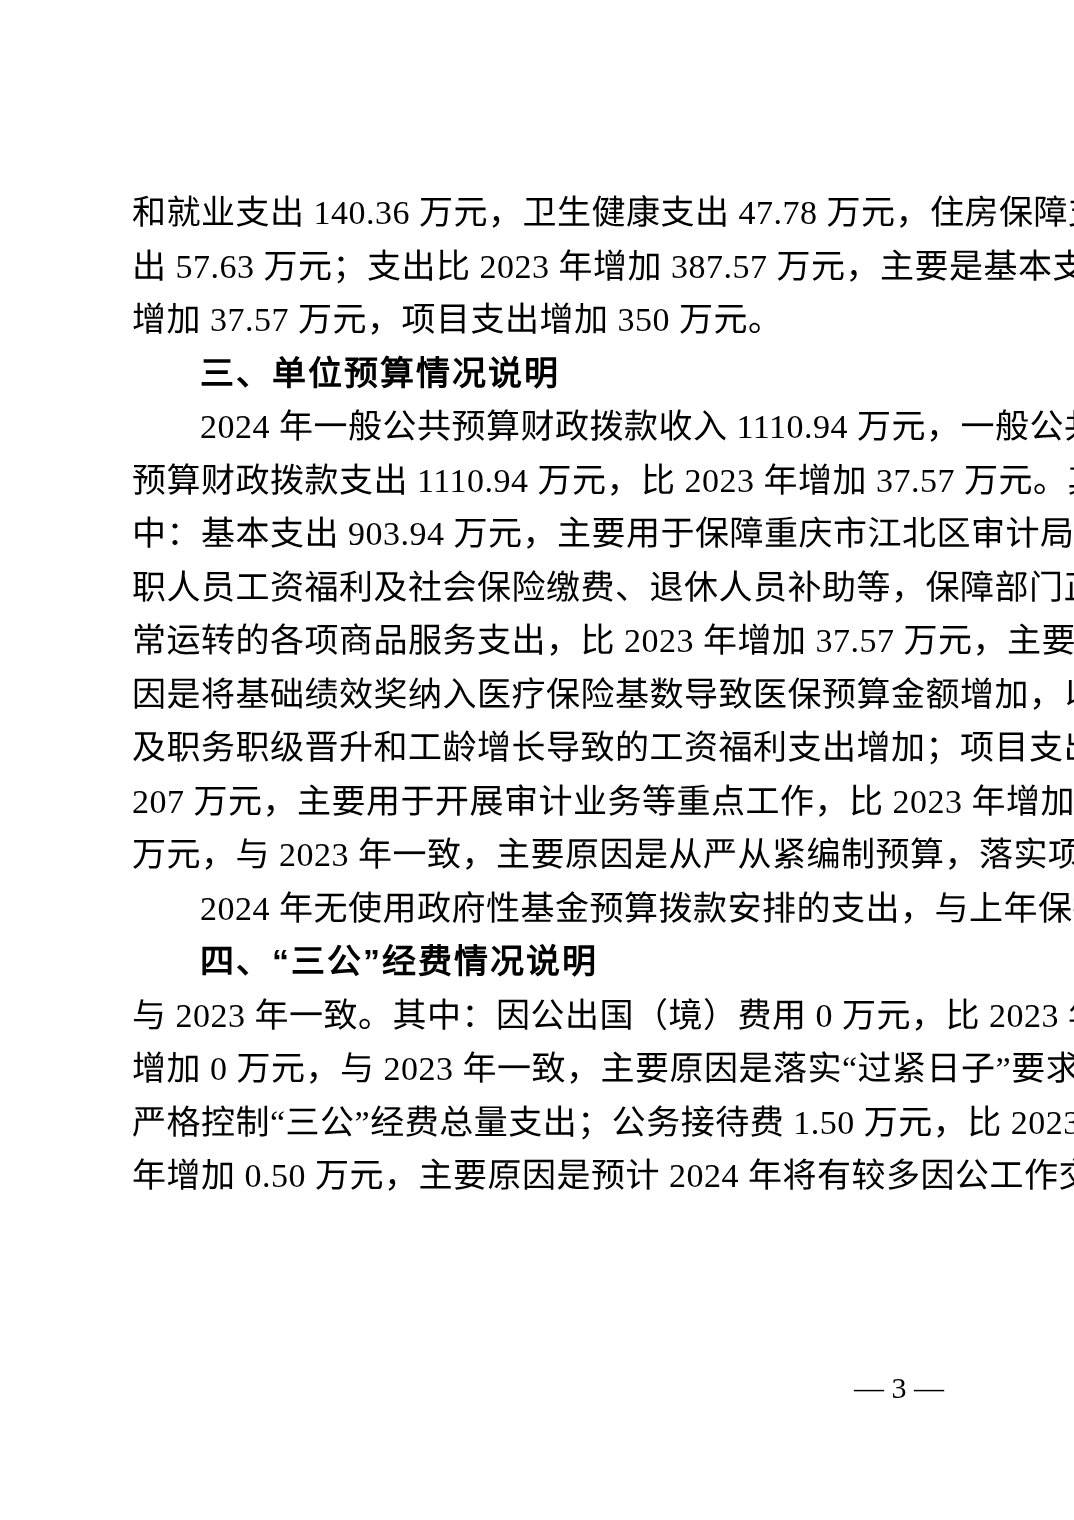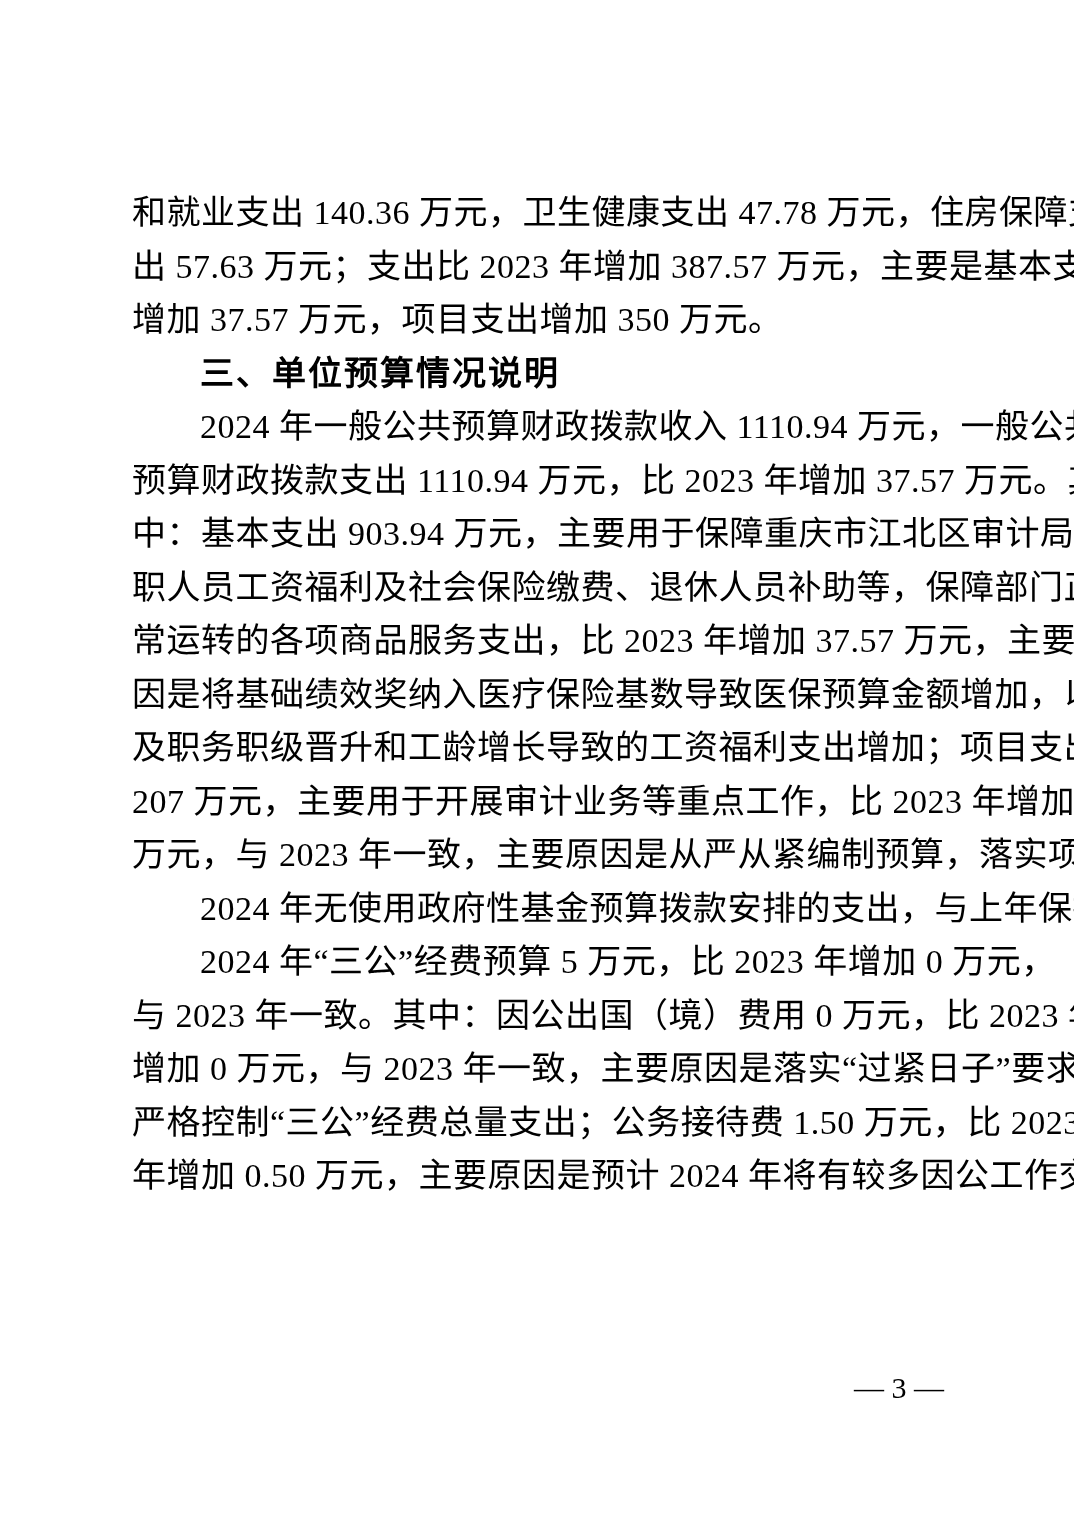--- a/index.html
+++ b/index.html
@@ -77,22 +77,24 @@
         <div class="line">职人员工资福利及社会保险缴费、退休人员补助等，保障部门正</div>
         <div class="line">常运转的各项商品服务支出，比 2023 年增加 37.57 万元，主要原</div>
         <div class="line">因是将基础绩效奖纳入医疗保险基数导致医保预算金额增加，以</div>
         <div class="line">及职务职级晋升和工龄增长导致的工资福利支出增加；项目支出</div>
         <div class="line">207 万元，主要用于开展审计业务等重点工作，比 2023 年增加 0</div>
         <div class="line">万元，与 2023 年一致，主要原因是从严从紧编制预算，落实项目</div>
       </div>
       <div class="block paragraph">
         <div class="line indent">2024 年无使用政府性基金预算拨款安排的支出，与上年保持</div>
       </div>
+      <div class="block heading">
+        <div class="line last indent">四、“三公”经费情况说明</div>
+      </div>
       <div class="block paragraph">
-        <div class="line indent">2024 年“三公”经费预算 5 万元，比 2023 年增加 0 万元，</div>
         <div class="line">与 2023 年一致。其中：因公出国（境）费用 0 万元，比 2023 年</div>
         <div class="line">增加 0 万元，与 2023 年一致，主要原因是落实“过紧日子”要求，</div>
         <div class="line">严格控制“三公”经费总量支出；公务接待费 1.50 万元，比 2023</div>
         <div class="line">年增加 0.50 万元，主要原因是预计 2024 年将有较多因公工作交</div>
       </div>
     </div>
   <div class="page-number">— 3 —</div>
 </div>
 
 </body></html>

